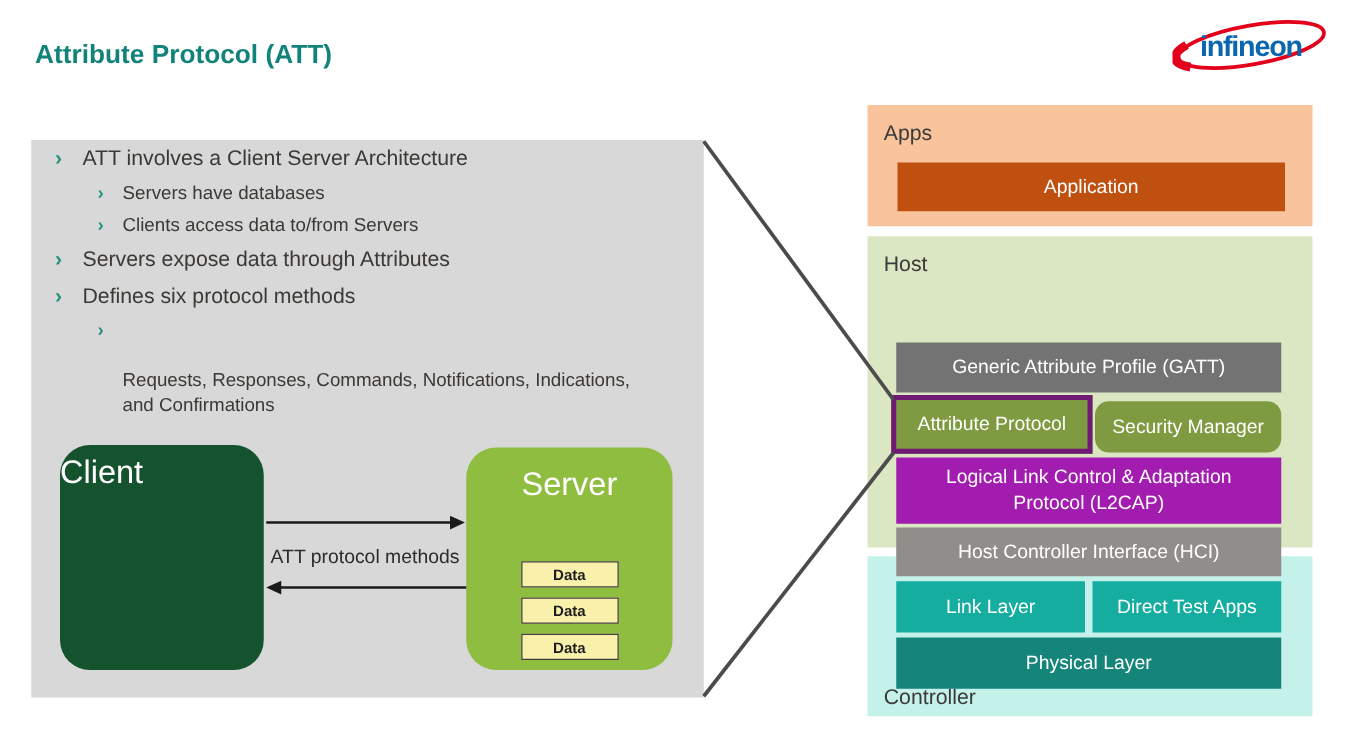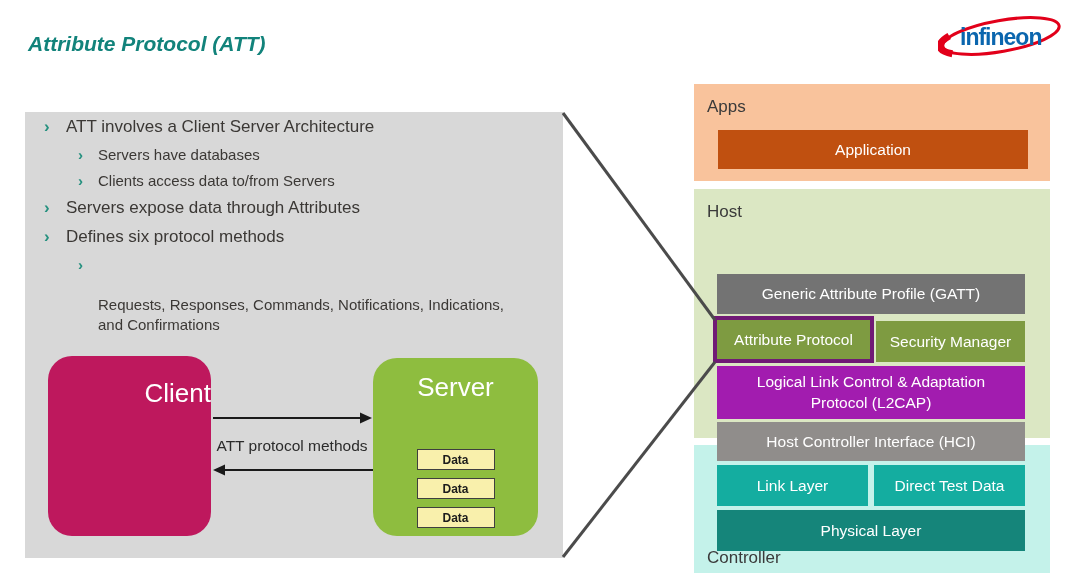--- a/index.html
+++ b/index.html
@@ -10,21 +10,20 @@
     background:#ffffff;
     font-family:"Liberation Sans", sans-serif;
     overflow:hidden;
   }
 
   
   .page-title {
     position:absolute; left:28px; top:32px;
     font-size:21px; font-weight:bold; color:#12837B;
     letter-spacing:0;
-    font-style:italic;
   }
   .logo {
     position:absolute; left:938px; top:8px;
     width:126px; height:52px;
   }
 
   
   .panel {
     position:absolute; left:25px; top:112px;
     width:538px; height:446px;
@@ -39,24 +38,24 @@
   .chev { color:#26917F; font-weight:bold; flex:0 0 auto; }
   .lvl1 > .chev { width:22px; font-size:17px; }
   .lvl2 > .chev { width:20px; font-size:15px; }
   .b-text { flex:1 1 auto; }
   .b-row.narrow .b-text { max-width:420px;margin-top:40px; }
 
   
   .client-box {
     position:absolute; left:48px; top:356px;
     width:163px; height:180px; border-radius:24px;
-    background:#be185d;
+    background:#14532d;
     color:#ffffff; font-size:26px;
-    display:flex; justify-content:flex-end;
-    padding-top:22px;
+    display:flex; justify-content:flex-start;
+    padding-top:6px;
   }
   .server-box {
     position:absolute; left:373px; top:358px;
     width:165px; height:178px; border-radius:24px;
     background:#8EBD3F;
     color:#ffffff; font-size:26px;
     display:flex; flex-direction:column; align-items:center;
     padding-top:14px;
     gap:36px;
   }
@@ -91,21 +90,21 @@
     position:absolute;
     display:flex; align-items:center; justify-content:center;
     color:#ffffff; font-size:15.5px; text-align:center;
     z-index:3;
   }
   #bar-application { left:718px; top:130px; width:310px; height:39px; background:#C05010; }
   #bar-gap  { left:717px; top:230px; width:308px; height:40px; background:#9EC050; }
   #bar-gatt { left:717px; top:274px; width:308px; height:40px; background:#737373; }
   #bar-att  { left:713px; top:316px; width:161px; height:47px; background:#7E9B41;
               border:4px solid #701a75; z-index:4; }
-  #bar-sm   { left:876px; top:321px; width:149px; height:41px; background:#7E9B41; }
+  #bar-sm   { left:876px; top:321px; width:149px; height:41px; background:#7E9B41;border-radius:11px; }
   #bar-l2cap{ left:717px; top:366px; width:308px; height:53px; background:#a21caf;
               line-height:1.35; padding:0 24px; }
   #bar-hci  { left:717px; top:422px; width:308px; height:39px; background:#908D8B; }
   #bar-ll   { left:717px; top:465px; width:151px; height:41px; background:#14ADA0; }
   #bar-dtm  { left:874px; top:465px; width:151px; height:41px; background:#14ADA0; }
   #bar-phy  { left:717px; top:510px; width:308px; height:41px; background:#15857A; }
 </style>
 </head>
 <body>
 
@@ -187,16 +186,16 @@
     <div class="sec-label">Controller</div>
   </div>
 
   <div class="bar" id="bar-application">Application</div>
   <div class="bar" id="bar-gatt">Generic Attribute Profile (GATT)</div>
   <div class="bar" id="bar-att">Attribute Protocol</div>
   <div class="bar" id="bar-sm">Security Manager</div>
   <div class="bar" id="bar-l2cap">Logical Link Control &amp; Adaptation Protocol (L2CAP)</div>
   <div class="bar" id="bar-hci">Host Controller Interface (HCI)</div>
   <div class="bar" id="bar-ll">Link Layer</div>
-  <div class="bar" id="bar-dtm">Direct Test Data</div>
+  <div class="bar" id="bar-dtm">Direct Test Apps</div>
   <div class="bar" id="bar-phy">Physical Layer</div>
 
 </div>
 
 </body></html>

